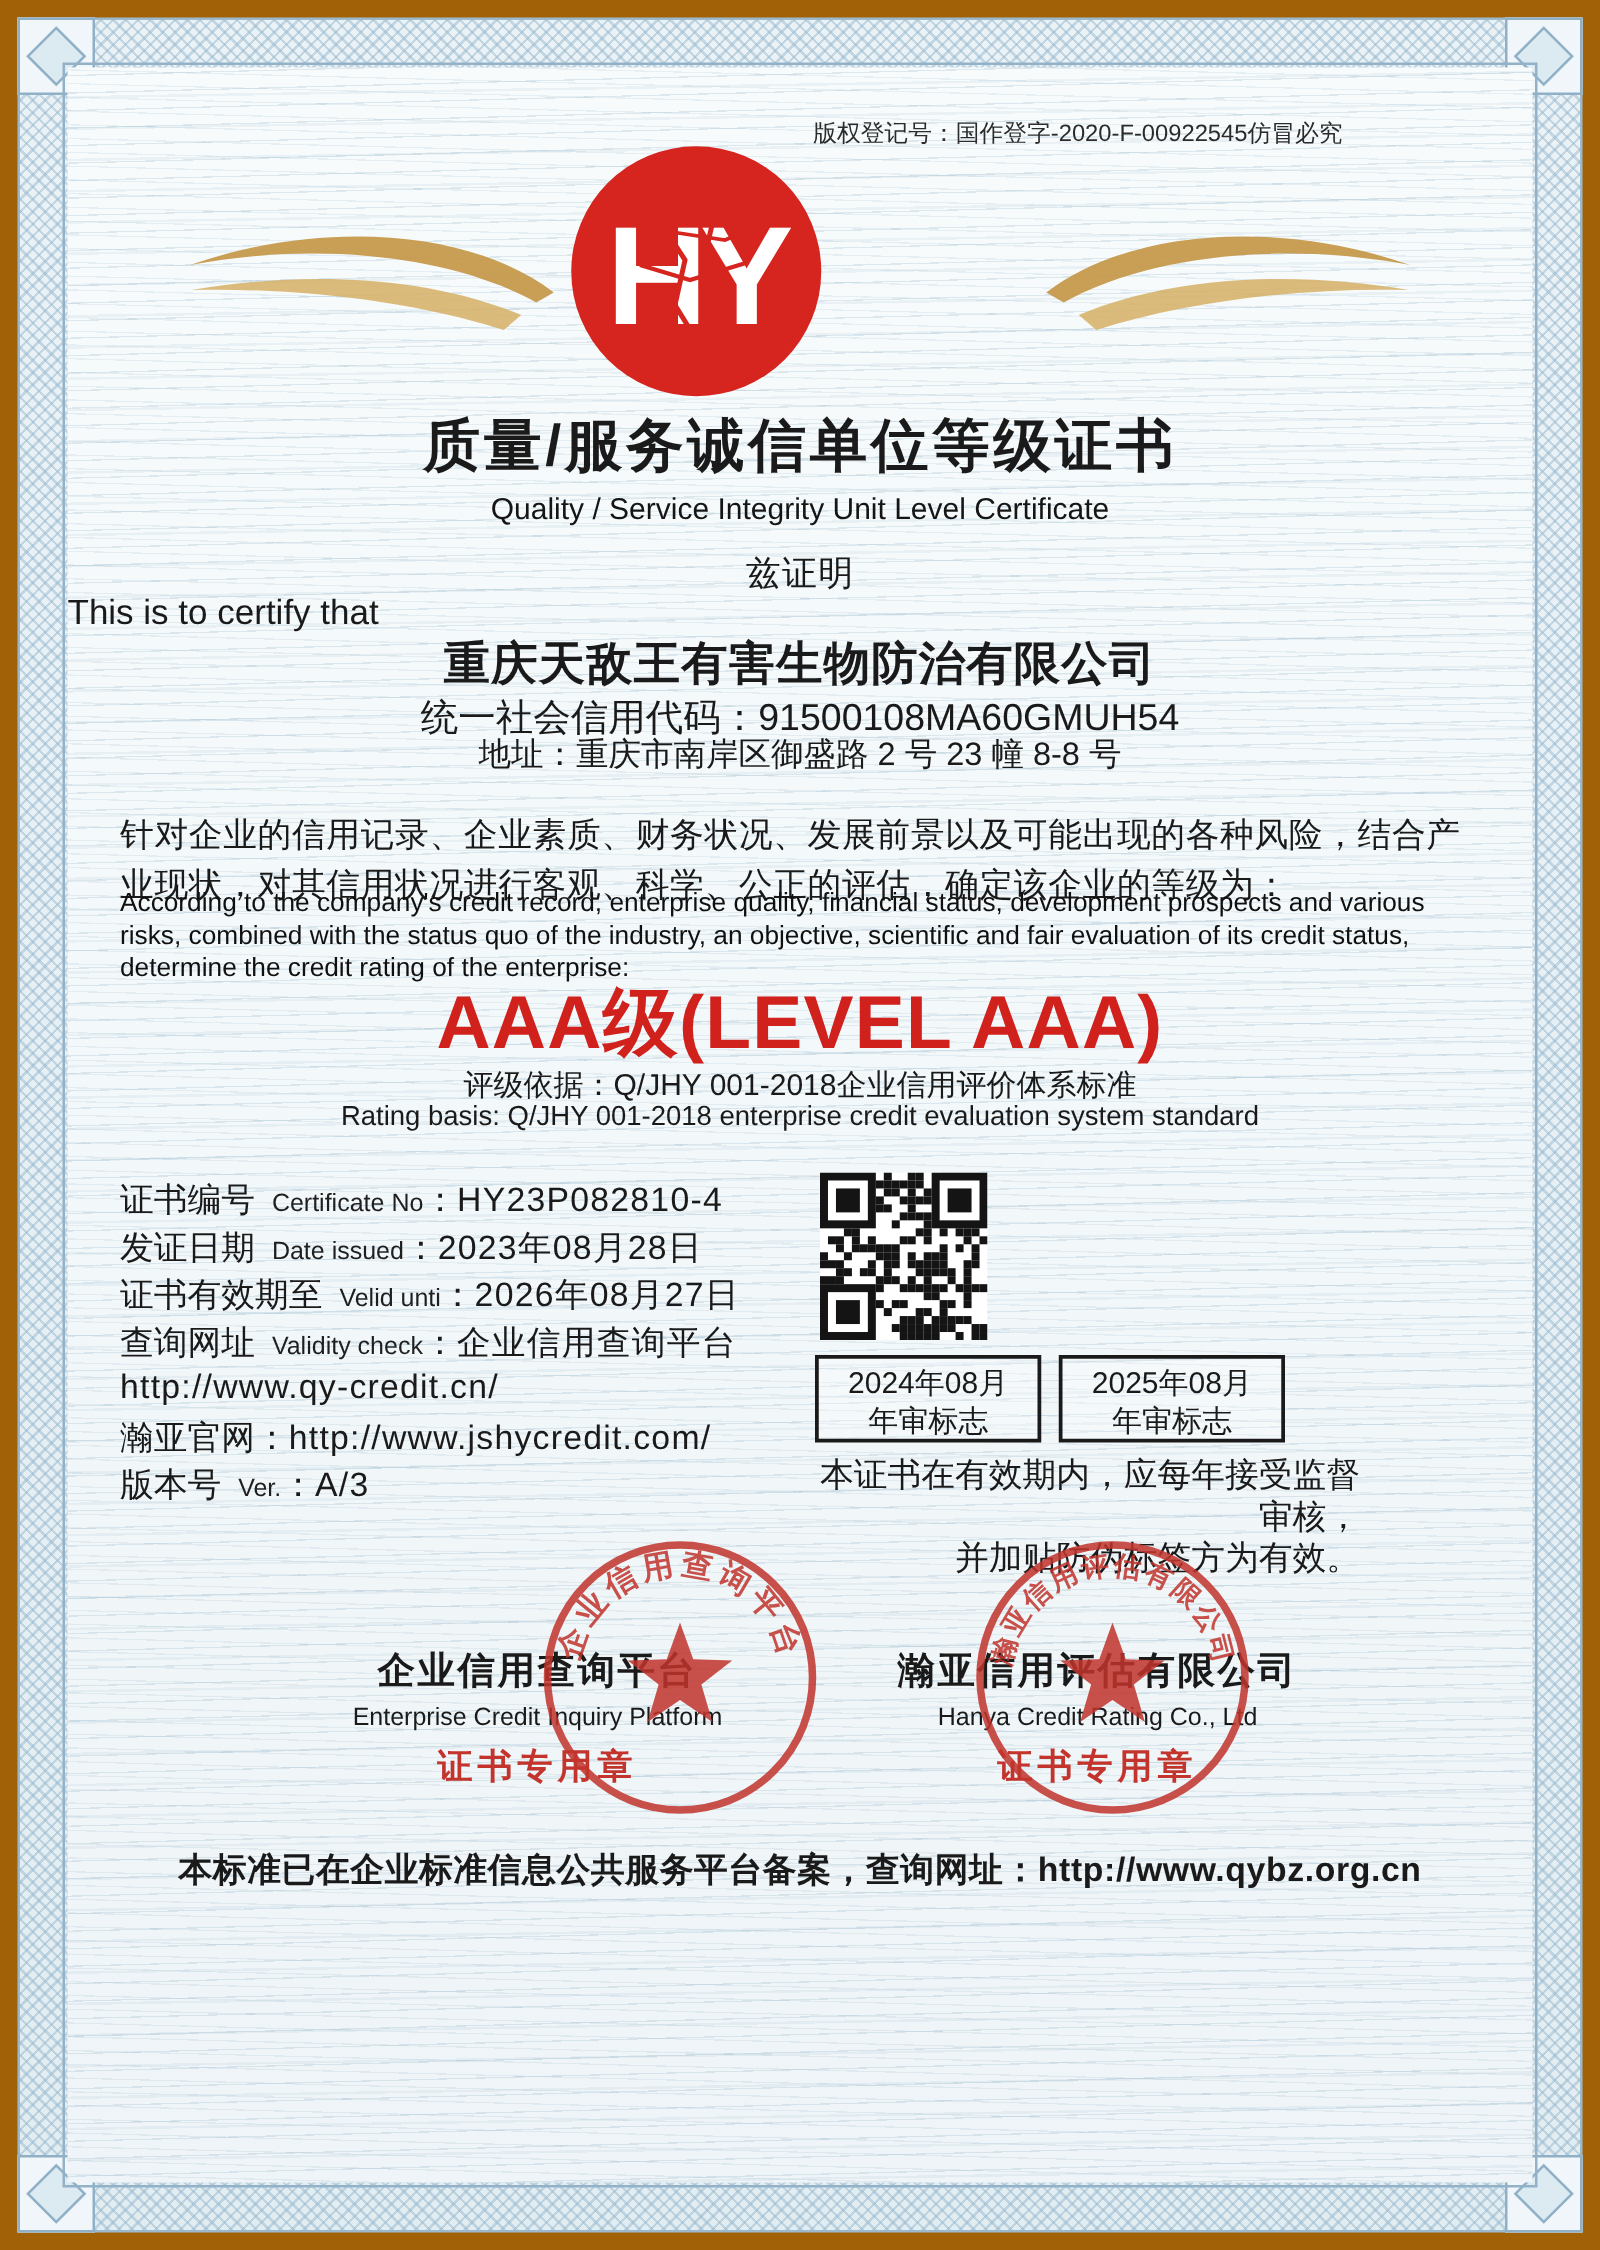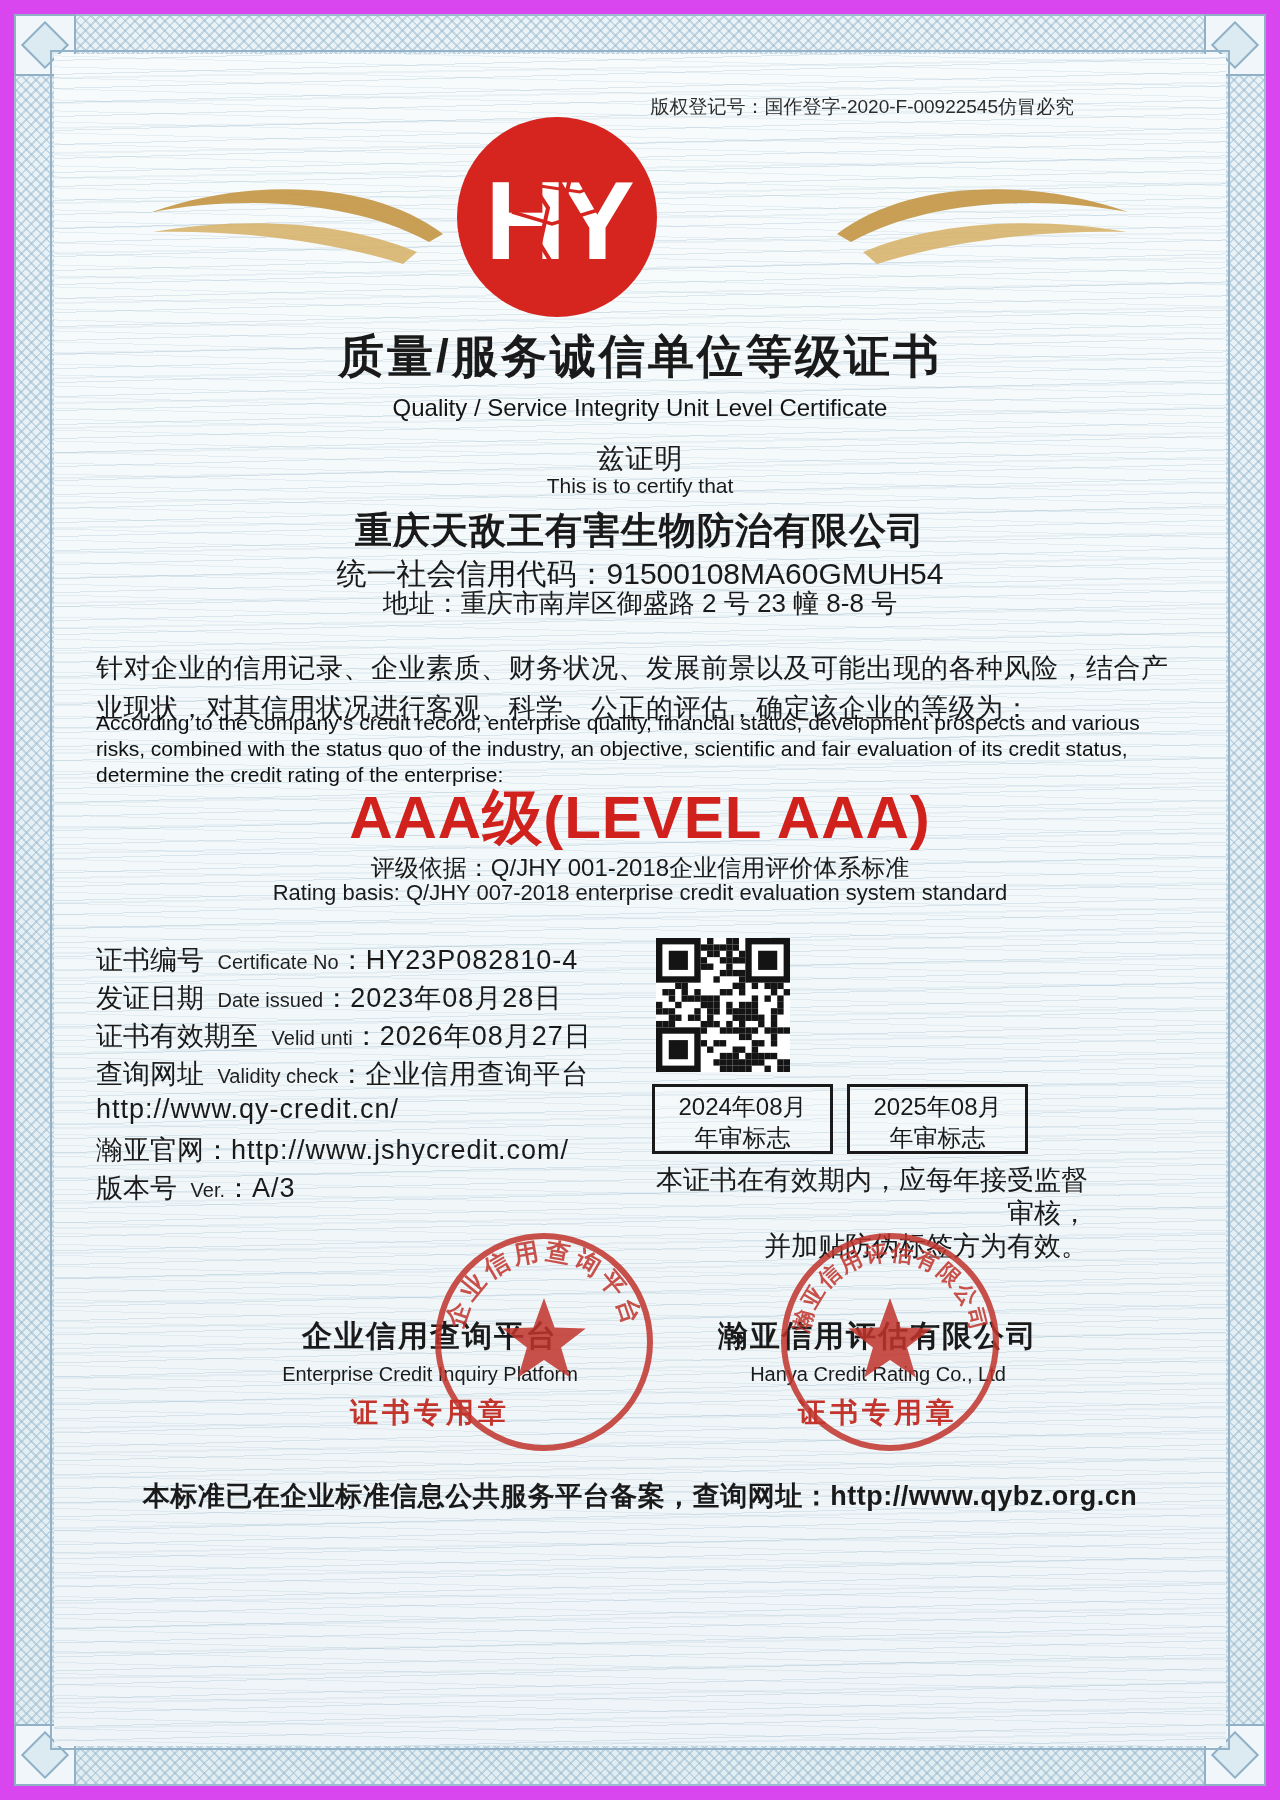--- a/index.html
+++ b/index.html
@@ -1,18 +1,18 @@
 <!DOCTYPE html>
 <html><head>
 <meta charset="utf-8">
 <style>
   * { margin:0; padding:0; box-sizing:border-box; }
   html,body { background:#ffffff; }
   body { font-family:"Liberation Sans","DejaVu Sans",sans-serif; color:#1a1a1a; }
-  .page { position:relative; width:1280px; height:1800px; background:#d946ef; overflow:hidden; }
+  .page { position:relative; width:1280px; height:1800px; background:#a16207; overflow:hidden; }
 
   
   .band { position:absolute; inset:14px; border:2px solid #9db9cd;
     background:
       repeating-linear-gradient(45deg, rgba(146,180,203,.45) 0 2px, transparent 2px 7px),
       repeating-linear-gradient(-45deg, rgba(146,180,203,.45) 0 2px, transparent 2px 7px),
       linear-gradient(#eaf2f6,#e2edf2);
   }
   .band-inner { position:absolute; inset:50px; border:2px solid #93b2c7; }
   .corner { position:absolute; width:62px; height:62px; background:#f0f6f9; border:2px solid #8fb0c6; }
@@ -35,21 +35,21 @@
   .copyright { top:40px; right:152px; font-size:19px; color:#2b2b2b; }
 
   .logo-wrap { top:58px; left:398px; width:210px; height:210px; }
   .flourish { top:120px; width:295px; height:100px; opacity:.95; }
   .flourish.left { left:96px; transform:scaleX(-1); }
   .flourish.right { right:96px; }
 
   .title-cn { top:272px; width:100%; text-align:center; font-size:46px; font-weight:700; letter-spacing:3px; }
   .title-en { top:340px; width:100%; text-align:center; font-size:24px; color:#151515; }
   .certify-cn { top:386px; width:100%; text-align:center; font-size:28px; }
-  .certify-en { top:420px; width:100%; text-align:center; font-size:21px; }
+  .certify-en { top:420px; width:100%; font-size:28px; }
   .company-name { top:452px; width:100%; text-align:center; font-size:37px; font-weight:800; letter-spacing:1px; }
   .credit-code { top:500px; width:100%; text-align:center; font-size:30px; }
   .address { top:532px; width:100%; text-align:center; font-size:26px; }
 
   .para-cn { top:594px; left:42px; width:1090px; font-size:27px; line-height:40px; letter-spacing:.5px; }
   .para-en { top:656px; left:42px; width:1095px; font-size:21px; line-height:26px; color:#101010; }
 
   .rating { top:724px; width:100%; text-align:center; font-size:60px; font-weight:900; letter-spacing:1px; }
   .basis-cn { top:798px; width:100%; text-align:center; font-size:24px; }
   .basis-en { top:826px; width:100%; text-align:center; font-size:22px; }
@@ -125,21 +125,21 @@
     </div>
     <div class="abs address">
       <span>地址：</span><span>重庆市南岸区御盛路 2 号 23 幢 8-8 号</span>
     </div>
 
     <div class="abs para-cn cn">针对企业的信用记录、企业素质、财务状况、发展前景以及可能出现的各种风险，结合产业现状，对其信用状况进行客观、科学、公正的评估，确定该企业的等级为：</div>
     <div class="abs para-en">According to the company's credit record, enterprise quality, financial status, development prospects and various risks, combined with the status quo of the industry, an objective, scientific and fair evaluation of its credit status, determine the credit rating of the enterprise:</div>
 
     <div class="abs rating" style="color:#d0211c">AAA级(LEVEL AAA)</div>
     <div class="abs basis-cn">评级依据：Q/JHY 001-2018企业信用评价体系标准</div>
-    <div class="abs basis-en">Rating basis: Q/JHY 007-2018 enterprise credit evaluation system standard</div>
+    <div class="abs basis-en">Rating basis: Q/JHY 001-2018 enterprise credit evaluation system standard</div>
 
     <div class="abs details">
       <div class="dline">
         <span class="lbl-cn">证书编号</span>
         <span class="lbl-en">Certificate No</span><span class="lbl-cn">：</span><span class="val">HY23P082810-4</span>
       </div>
       <div class="dline">
         <span class="lbl-cn">发证日期</span>
         <span class="lbl-en">Date issued</span><span class="lbl-cn">：</span><span class="val">2023年08月28日</span>
       </div>

